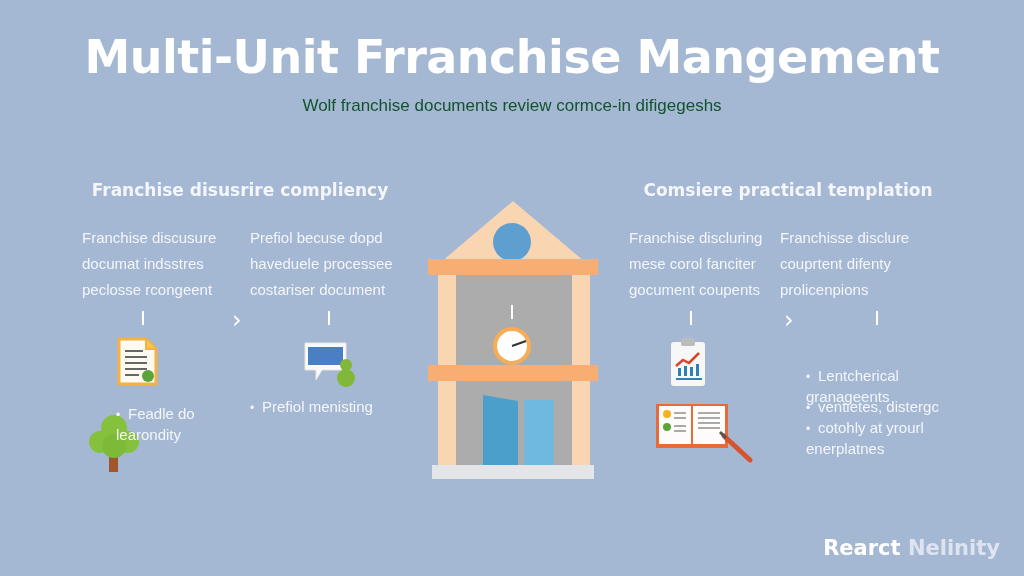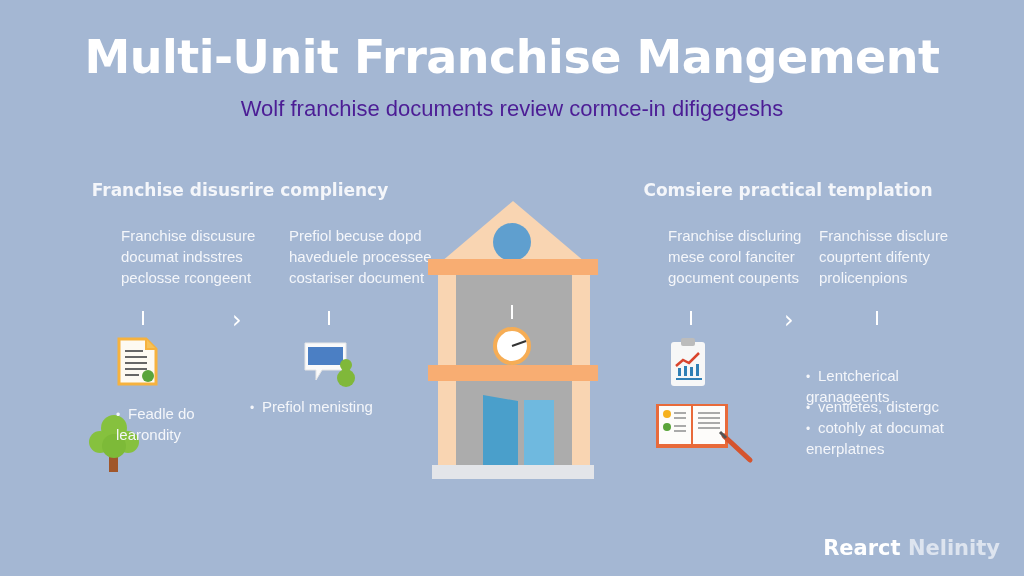--- a/index.html
+++ b/index.html
@@ -1,23 +1,23 @@
 <!DOCTYPE html>
 <html><head>
 <meta charset="utf-8">
 <style>
   html, body { margin:0; padding:0; }
   body { width:1024px; height:576px; background:#a4b7d3; position:relative; overflow:hidden;
          font-family:"Liberation Sans", "DejaVu Sans", sans-serif; color:#fff; }
   .abs { position:absolute; }
   .title { left:0; width:1024px; top:30px; text-align:center; font-family:"DejaVu Sans", sans-serif;
            font-weight:bold; font-size:46px; letter-spacing:-0.5px; color:#fff; }
-  .subtitle { left:0; width:1024px; top:96px; text-align:center; font-size:22px; color:#4c1d95; }
+  .subtitle { left:0; width:1024px; top:96px; text-align:center; font-size:17px; color:#14532d; }
   .sec-title { font-family:"DejaVu Sans", sans-serif; font-weight:bold; font-size:17px; color:#f4f6fa; text-align:center; }
-  .desc { font-size:15px; line-height:21px; color:#f4f6fa; white-space:pre-line;margin-left:39px; }
+  .desc { font-size:15px; line-height:26px; color:#f4f6fa; white-space:pre-line; }
   .tick { width:2px; height:14px; background:#fff; }
   .chev { font-size:24px; color:#fff; font-family:"DejaVu Sans", sans-serif; }
   .bullet { font-size:15px; line-height:19px; color:#f4f6fa; }
   .bullet .dot { display:inline-block; width:12px; font-size:12px; }
   .brand { right:24px; bottom:16px; font-family:"DejaVu Sans", sans-serif; font-weight:bold; font-size:21px; }
   .brand .a { color:#ffffff; }
   .brand .b { color:#dde4ef; }
 </style>
 </head>
 <body>
@@ -127,20 +127,20 @@
   <line x1="70" y1="36" x2="96" y2="60" stroke="#d5542e" stroke-width="5" stroke-linecap="round"></line>
   <line x1="66" y1="32" x2="72" y2="38" stroke="#555" stroke-width="3"></line>
 </svg>
 
 <div class="abs bullet" style="left:806px;top:366px;width:180px;">
   <div style="white-space:pre-line;"><span class="dot">•</span><span>Lentcherical
 granageents</span></div>
 </div>
 <div class="abs bullet" style="left:806px;top:397px;width:180px;">
   <div><span class="dot">•</span><span>ventietes, distergc</span></div>
-  <div style="white-space:pre-line;"><span class="dot">•</span><span>cotohly at documat
+  <div style="white-space:pre-line;"><span class="dot">•</span><span>cotohly at yrourl
 enerplatnes</span></div>
 </div>
 
 <div class="abs brand">
   <span class="a">Rearct</span>
   <span class="b">Nelinity</span>
 </div>
 
 </body></html>

